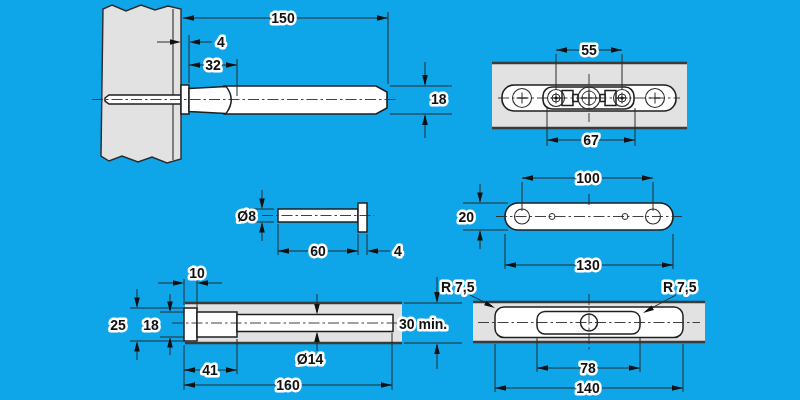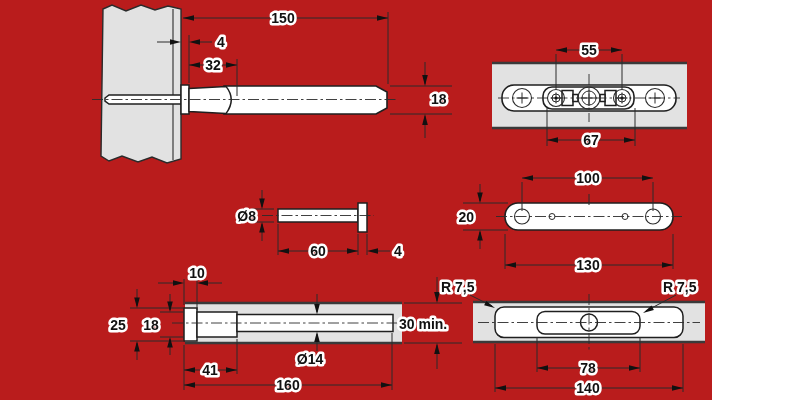--- a/index.html
+++ b/index.html
@@ -1,16 +1,16 @@
 <!DOCTYPE html>
 <html><head>
 <meta charset="utf-8">
 <style>
   html,body { margin:0; padding:0; background:#ffffff; }
-  .stage { width:712px; height:400px; background:#b91c1c; position:relative; overflow:hidden;text-align:center; }
+  .stage { width:800px; height:400px; background:#0ea5e9; position:relative; overflow:hidden;text-align:center; }
   svg { display:block; }
   .panel { fill:#e2e2e2; stroke:none; }
   .wall  { fill:#e2e2e2; stroke:#2b2b2b; stroke-width:1.4; }
   .edge  { stroke:#3a3a3a; stroke-width:2.6; fill:none; }
   .out   { fill:#ffffff; stroke:#1f1f1f; stroke-width:1.6; }
   .out15 { fill:#ffffff; stroke:#1f1f1f; stroke-width:1.5; }
   .thin  { fill:none; stroke:#2b2b2b; stroke-width:1.1; }
   .ln    { fill:none; stroke:#2b2b2b; stroke-width:1; }
   .cl    { fill:none; stroke:#2b2b2b; stroke-width:0.9; stroke-dasharray:11 3 2.5 3; }
   .arr   { fill:#111111; stroke:none; }

